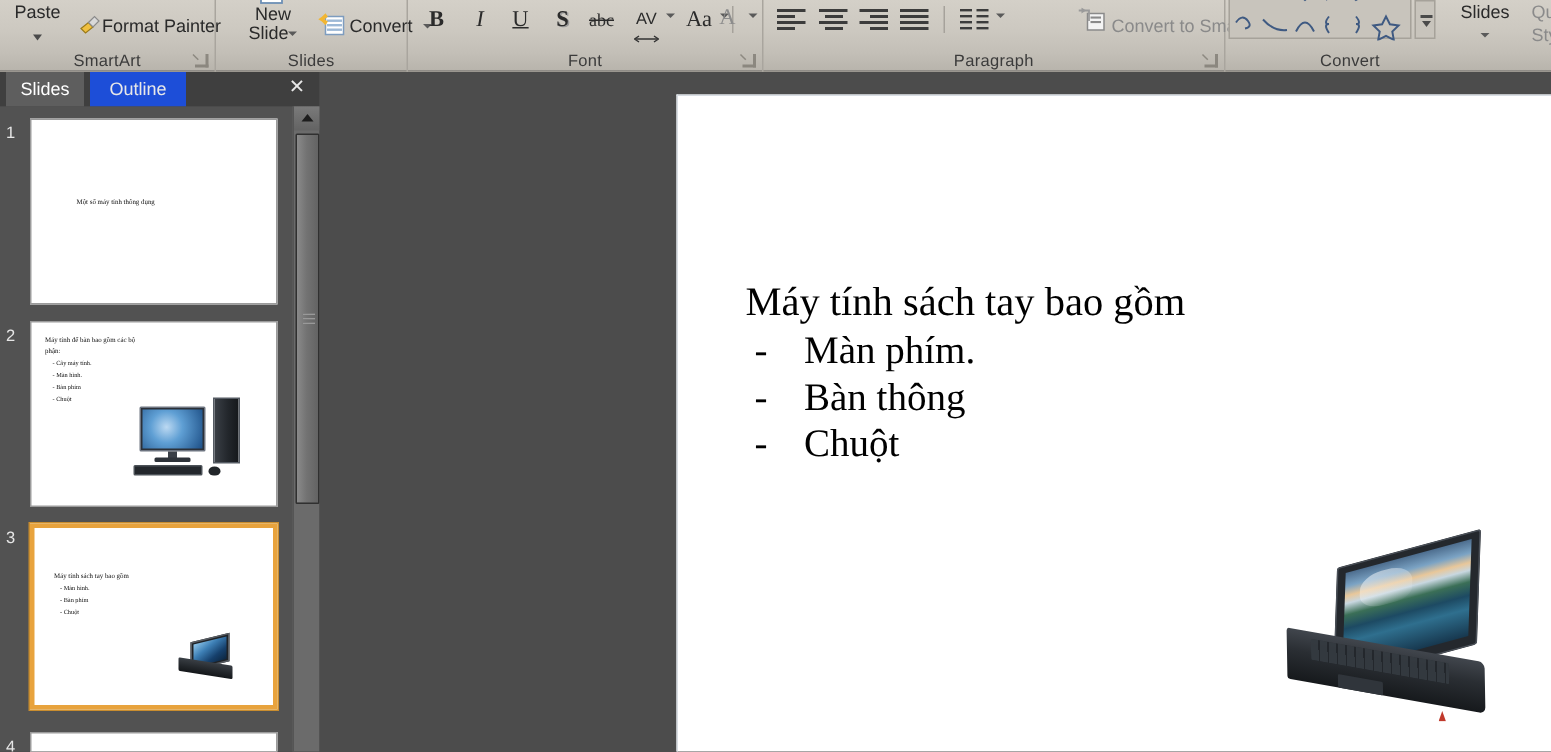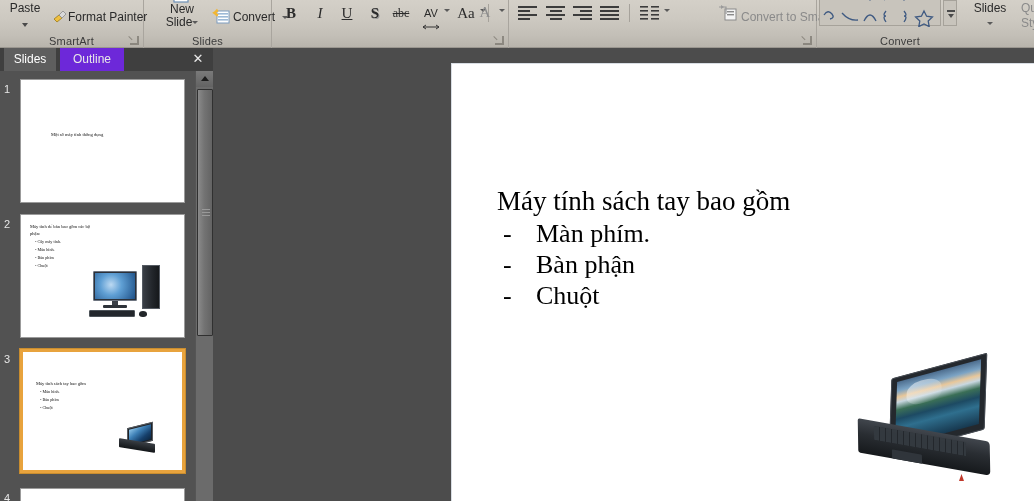--- a/index.html
+++ b/index.html
@@ -86,21 +86,21 @@
   #paneltabs {
     position: absolute; left: 0; top: 0; width: 213px; height: 23px;
     background: #3f3f3f;
   }
   .ptab {
     position: absolute; top: 0; height: 23px;
     font-size: 12px; color: #e8e8e8;
     text-align: center; line-height: 23px;
   }
   .ptab.active { background: #5e5e5e; color: #ffffff; }
-  .ptab.inactive { background: #6d28d9; }
+  .ptab.inactive { background: #1d4ed8; }
   #panelclose {
     position: absolute; right: 8px; top: 4px;
     width: 14px; height: 14px; color: #e9e9e9;
     font-size: 13px; line-height: 14px; text-align: center;
     font-family: "DejaVu Sans", sans-serif;
   }
   #thumbs {
     position: absolute; left: 0; top: 23px; width: 195px; height: 430px;
     background: #525252; overflow: hidden;
   }
@@ -337,20 +337,21 @@
     <div style="position:absolute; left:150px; top:16px; width:18px; height:6px;">
       <svg width="18" height="6" viewBox="0 0 18 6">
         <path d="M1 3 H17" stroke="#333" stroke-width="1"></path>
         <path d="M1 3 L4 1 M1 3 L4 5 M17 3 L14 1 M17 3 L14 5" stroke="#333" stroke-width="1" fill="none"></path>
       </svg>
     </div>
     <span class="caret-sm" style="position:absolute; left:172px; top:9px;"></span>
     <div class="ficon" style="left:182px; width:24px;text-align:center;">Aa</div>
     <span class="caret-sm" style="position:absolute; left:208px; top:9px;"></span>
     <div class="sep-v" style="left:216px;"></div>
+    <div class="rglabel">Font</div>
     <div class="dialog-launcher"></div>
   </div>
 
   <div style="position:absolute; left:474px; top:2px; width:22px; height:22px; text-align:center; line-height:20px; font-family:'Liberation Serif',serif; font-size:15px; color:#8c8c8c;">
     <span>A</span>
   </div>
   <span class="caret-sm" style="position:absolute; left:499px; top:9px;"></span>
 
   <div class="rgroup" style="left:509px; width:308px;">
     <div class="align-ico" style="left:9px;">
@@ -399,20 +400,21 @@
         <rect x="8" y="6" width="7" height="1.4" fill="#8a8a8a"></rect>
         <rect x="8" y="9" width="7" height="1.4" fill="#8a8a8a"></rect>
         <path d="M0 2 L7 2 L7 9" fill="none" stroke="#9a9a9a" stroke-width="1.2"></path>
         <path d="M2 0 L5 2 L2 4 Z" fill="#9a9a9a"></path>
       </svg>
     </div>
     <div class="btn-text" style="left:232px; top:11px; color:#8a8a8a;">
       <span>Convert to SmartArt</span>
       <span class="caret-sm" style="margin-left:4px; border-top-color:#9a9a9a;"></span>
     </div>
+    <div class="rglabel">Paragraph</div>
     <div class="dialog-launcher"></div>
   </div>
 
   <div class="rgroup noborder" style="left:817px; width:217px;">
     <div style="position:absolute; left:2px; top:-12px; width:122px; height:38px; background:#c8c4bc; border:1px solid #a6a29a;">
       <svg width="122" height="38" viewBox="0 0 122 38">
         <g fill="none" stroke="#3f5a82" stroke-width="1.3">
           <path d="M4 8 L10 3 L16 8 L4 8"></path>
           <path d="M24 4 h12 v6 h-12"></path>
           <path d="M44 3 h8 v3 h4 l-6 5 l-6 -5 h0 z"></path>
@@ -527,21 +529,21 @@
 <div id="canvas">
   <div id="slide">
 
     <div id="slidetext">
       <div id="maintitle">Máy tính sách tay bao gồm</div>
 
       <div class="mainbullet">
         <span class="dash">-</span><span>Màn phím.</span>
       </div>
       <div class="mainbullet">
-        <span class="dash">-</span><span>Bàn phận</span>
+        <span class="dash">-</span><span>Bàn thông</span>
       </div>
       <div class="mainbullet">
         <span class="dash">-</span><span>Chuột</span>
       </div>
     </div>
 
     <div id="pic">
       <div class="lid"></div>
       <div class="scr"></div>
       <div class="base"></div>

